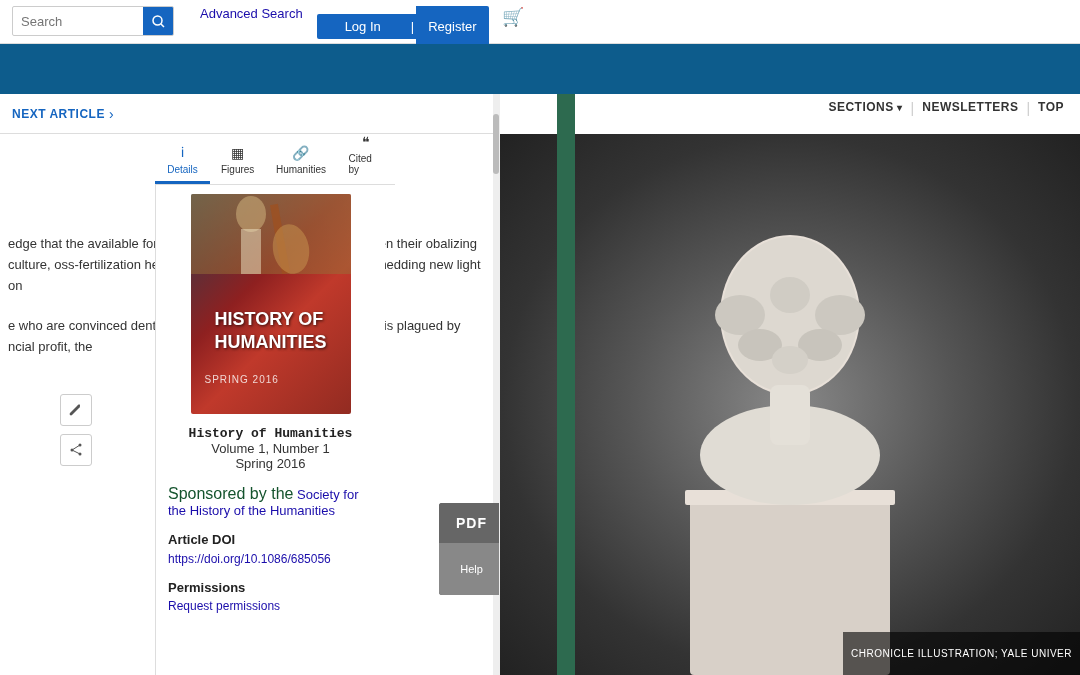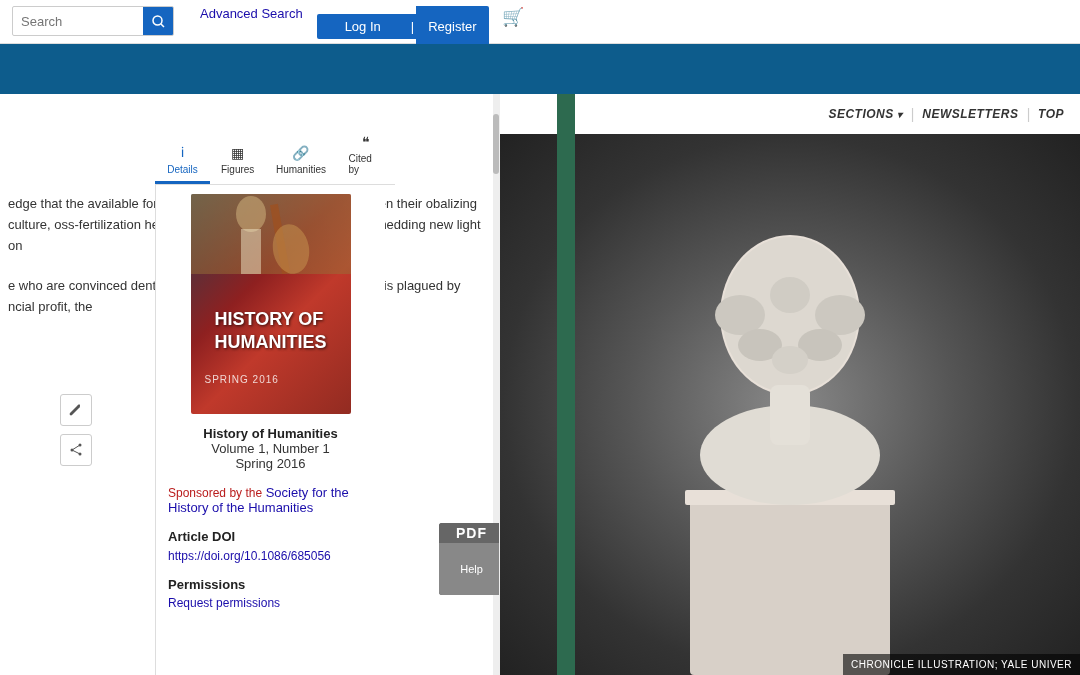--- a/index.html
+++ b/index.html
@@ -242,29 +242,30 @@
     }
 
     .journal-meta {
       text-align: center;
       margin-bottom: 14px;
     }
     .journal-meta-title {
       font-weight: bold;
       font-size: 13px;
       color: #222;
+      font-family: Liberation Mono, monospace;
     }
     .journal-meta-vol {
       font-size: 13px;
       color: #333;
     }
 
     .sponsored-text {
-      font-size: 12px;
-      color: #b91c1c;
+      font-size: 16px;
+      color: #14532d;
       margin-bottom: 4px;
     }
     .sponsored-link {
       color: #1a0dab;
       text-decoration: none;
     }
 
     .section-heading {
       font-weight: bold;
       font-size: 13px;
@@ -319,21 +320,21 @@
       background: #555;
       color: white;
       border: none;
       width: 65px;
       cursor: pointer;
       border-radius: 3px;
       overflow: hidden;
     }
     .pdf-label {
       background: #666;
-      padding: 2px 0;
+      padding: 12px 0;
       text-align: center;
       font-size: 14px;
       font-weight: bold;
       letter-spacing: 1px;
     }
     .pdf-help {
       background: #888;
       padding: 20px 0;
       text-align: center;
       font-size: 11px;
@@ -343,27 +344,26 @@
     .right-panel {
       flex: 1;
       display: flex;
       flex-direction: column;
       background: #333;
       overflow: hidden;
     }
     .chronicle-header {
       background: white;
       display: flex;
-      align-items: center;
+      align-items: flex-start;
       justify-content: flex-end;
       padding: 6px 16px;
       height: 40px;
       gap: 8px;
       flex-shrink: 0;
-      font-style: italic;
     }
     .chronicle-nav-item {
       font-size: 12px;
       font-weight: bold;
       color: #333;
       cursor: pointer;
       text-decoration: none;
       letter-spacing: 0.5px;
     }
     .chronicle-nav-item.has-arrow::after {
@@ -409,21 +409,21 @@
       left: 50%;
       transform: translateX(-50%);
     }
     .caption-bar {
       position: absolute;
       bottom: 0;
       right: 0;
       background: rgba(0,0,0,0.6);
       color: white;
       font-size: 10px;
-      padding: 5px 8px;
+      padding: 16px 8px;
       letter-spacing: 0.5px;
     }
 
     .scrollbar-track {
       position: absolute;
       right: 0;
       top: 0;
       bottom: 0;
       width: 6px;
       background: #eee;
@@ -460,20 +460,24 @@
 </div>
 
 <div class="blue-banner"></div>
 
 <div class="main-content">
 
   <div class="green-strip"></div>
 
   <div class="left-panel">
 
+    <div class="next-article-bar">
+      <span class="next-article-label">NEXT ARTICLE</span>
+      <span class="next-article-arrow">›</span>
+    </div>
 
     <div class="article-text">
       <p>edge that the available for the benefit s digital tools enable nd even their obalizing culture, oss-fertilization he complex chemical able to both artists hedding new light on</p>
       <p>e who are convinced dents taking orldwide are subject to e world is plagued by ncial profit, the</p>
     </div>
 
     <div class="tool-icons">
       <button class="tool-icon-btn">
         <svg width="14" height="14" viewBox="0 0 14 14">
           <path d="M10.5 1.5 C11.5 2.5 11 4 10 5 L3 12 C2.5 12.5 1.5 12.5 1 12 C0.5 11.5 0.5 10.5 1 10 L8 3 C9 2 10 1 10.5 1.5Z" fill="#555"></path>

